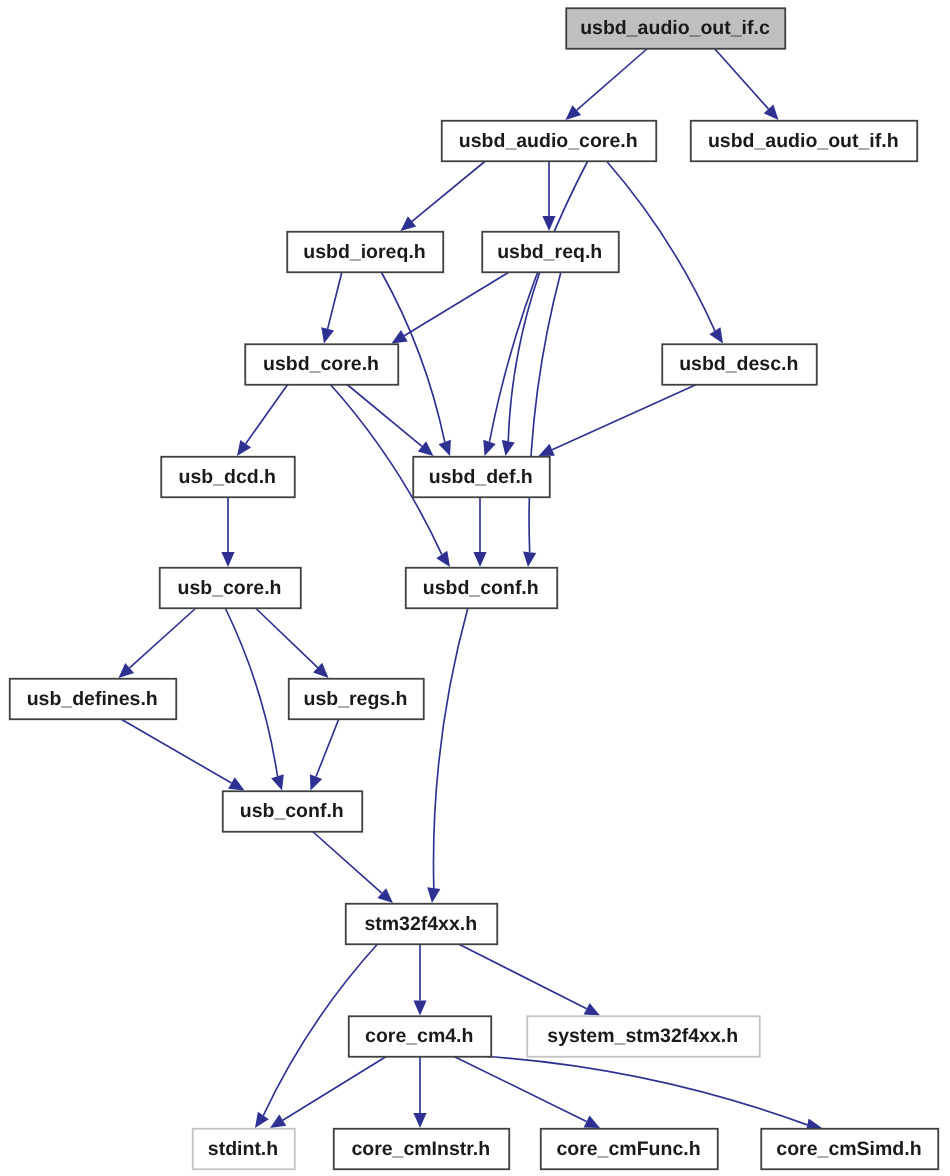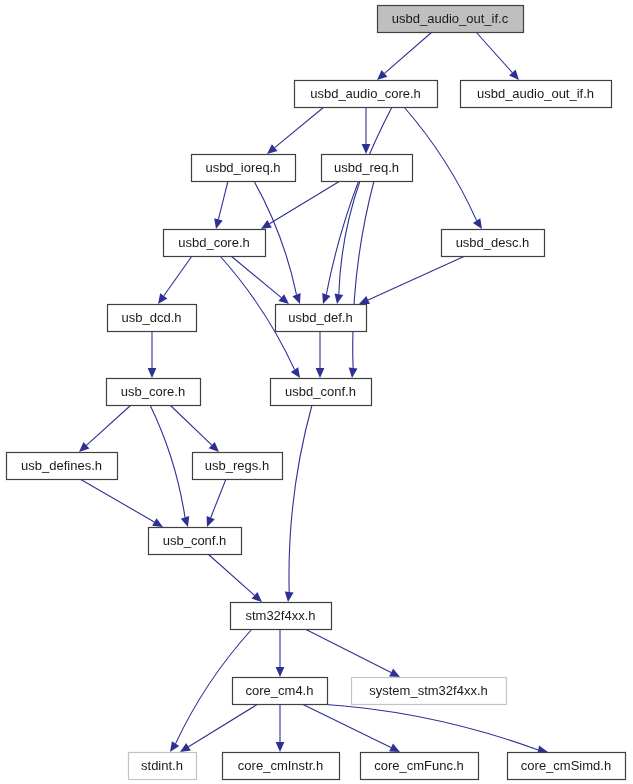--- a/index.html
+++ b/index.html
@@ -7,20 +7,21 @@
     padding: 0;
     background: #ffffff;
   }
   #graph-root {
     position: relative;
     width: 633px;
     height: 784px;
     background: #ffffff;
     font-family: "Liberation Sans", sans-serif;
     overflow: hidden;
+    font-weight: bold;
   }
   svg#graph-canvas {
     position: absolute;
     left: 0;
     top: 0;
     width: 633px;
     height: 784px;
     display: block;
   }
   .node-rect {

